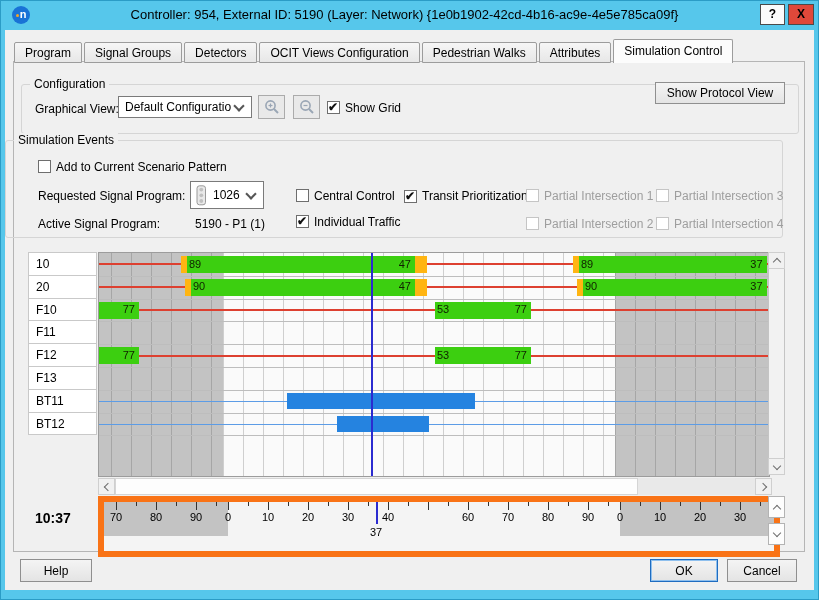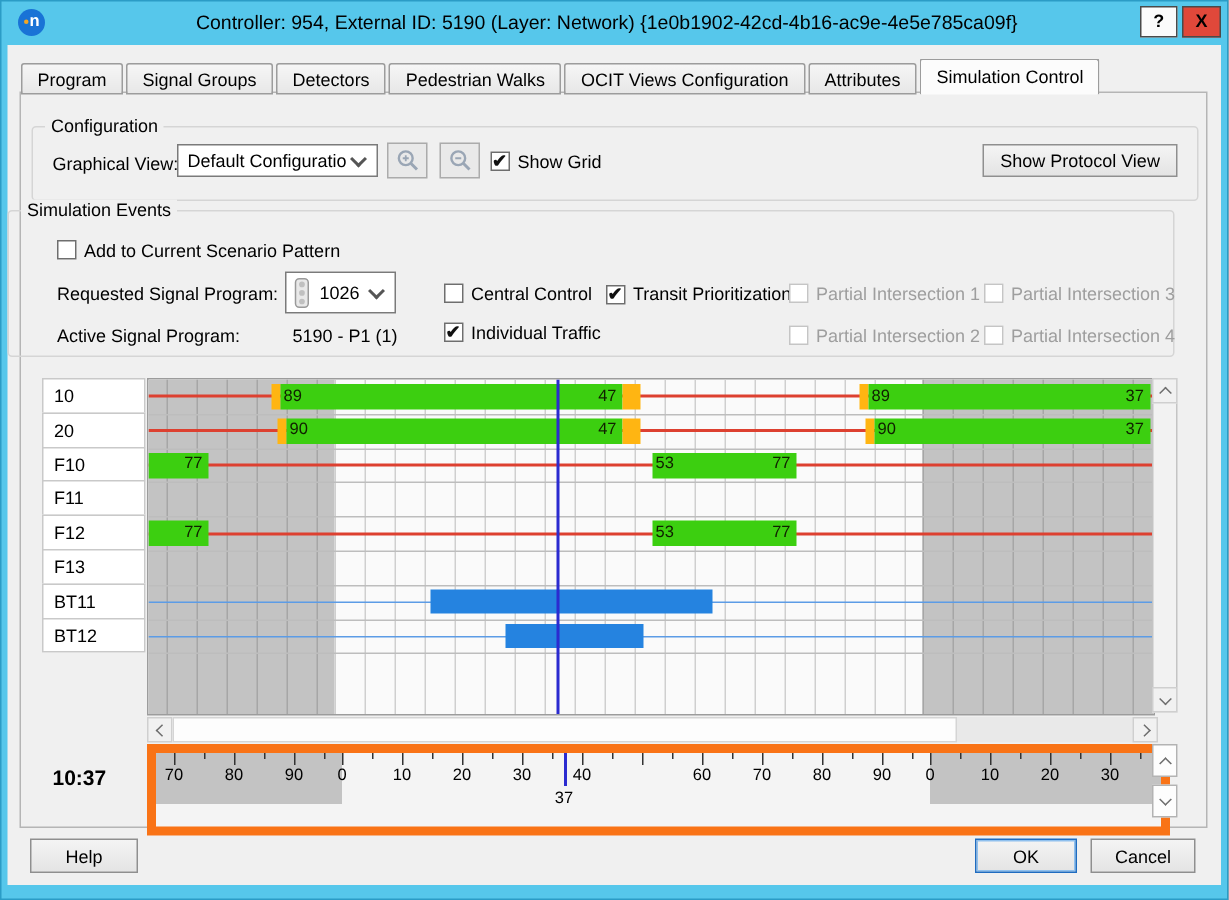--- a/index.html
+++ b/index.html
@@ -80,22 +80,22 @@
     <div class="titlebtn btn-close">X</div>
   </div>
 
   <div class="dlg">
     <div class="panel"></div>
 
     <div class="tabs">
       <div class="tab">Program</div>
       <div class="tab">Signal Groups</div>
       <div class="tab">Detectors</div>
+      <div class="tab">OCIT Views Configuration</div>
       <div class="tab">Pedestrian Walks</div>
-      <div class="tab">OCIT Views Configuration</div>
       <div class="tab">Attributes</div>
       <div class="tab active">Simulation Control</div>
     </div>
 
     <div class="group" style="left:16px;top:54px;width:776px;height:48px;">
       <div class="glabel">Configuration</div>
     </div>
     <div class="lbl" style="left:30px;top:72px;">Graphical View:</div>
     <div class="combo" style="left:113px;top:66px;width:134px;height:22px;">
       <span class="val">Default Configuration</span>
@@ -113,21 +113,21 @@
       <svg width="16" height="16" viewBox="0 0 16 16">
         <circle cx="6.5" cy="6.5" r="4.6" fill="none" stroke="#9aa6b5" stroke-width="1.6"></circle>
         <line x1="10" y1="10" x2="14" y2="14" stroke="#9aa6b5" stroke-width="2"></line>
         <line x1="4.5" y1="6.5" x2="8.5" y2="6.5" stroke="#9aa6b5" stroke-width="1.2"></line>
       </svg>
     </div>
     <label class="cb" style="left:322px;top:70px;">
       <span class="box on"></span>
       <span class="t">Show Grid</span>
     </label>
-    <div class="pbtn" style="left:650px;top:66px;width:130px;height:22px;">Show Protocol View</div>
+    <div class="pbtn" style="left:650px;top:52px;width:130px;height:22px;">Show Protocol View</div>
 
     <div class="group" style="left:0;top:110px;width:776px;height:96px;">
       <div class="glabel">Simulation Events</div>
     </div>
     <label class="cb" style="left:33px;top:129px;">
       <span class="box"></span>
       <span class="t">Add to Current Scenario Pattern</span>
     </label>
 
     <div class="lbl" style="left:33px;top:159px;">Requested Signal Program:</div>

